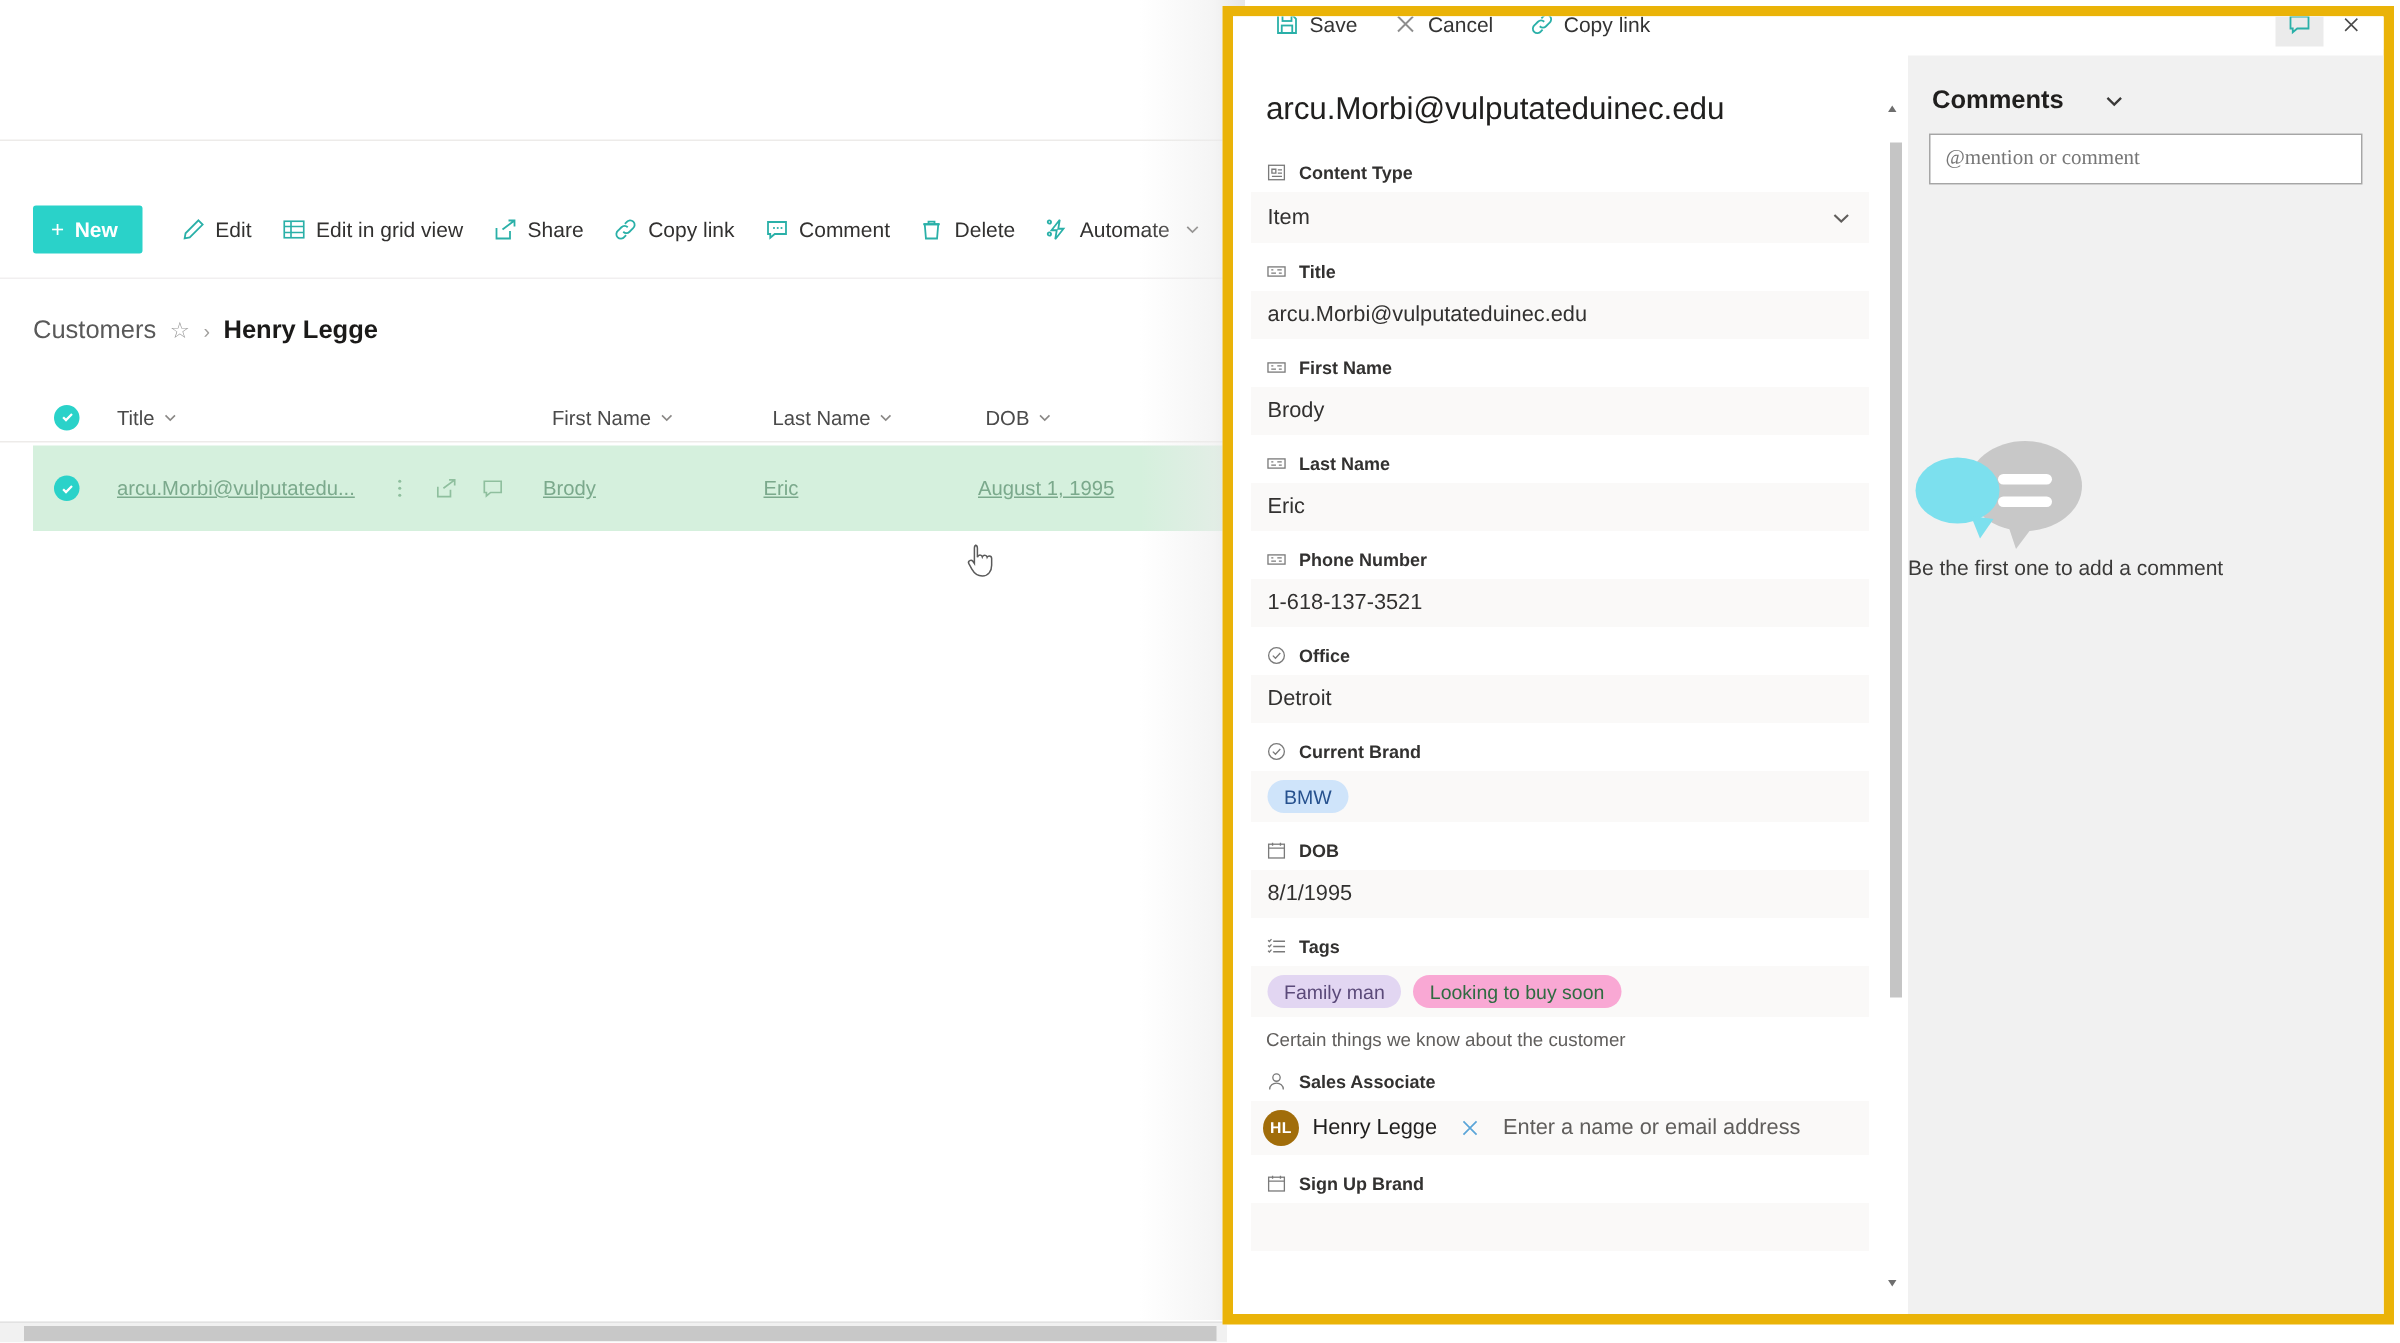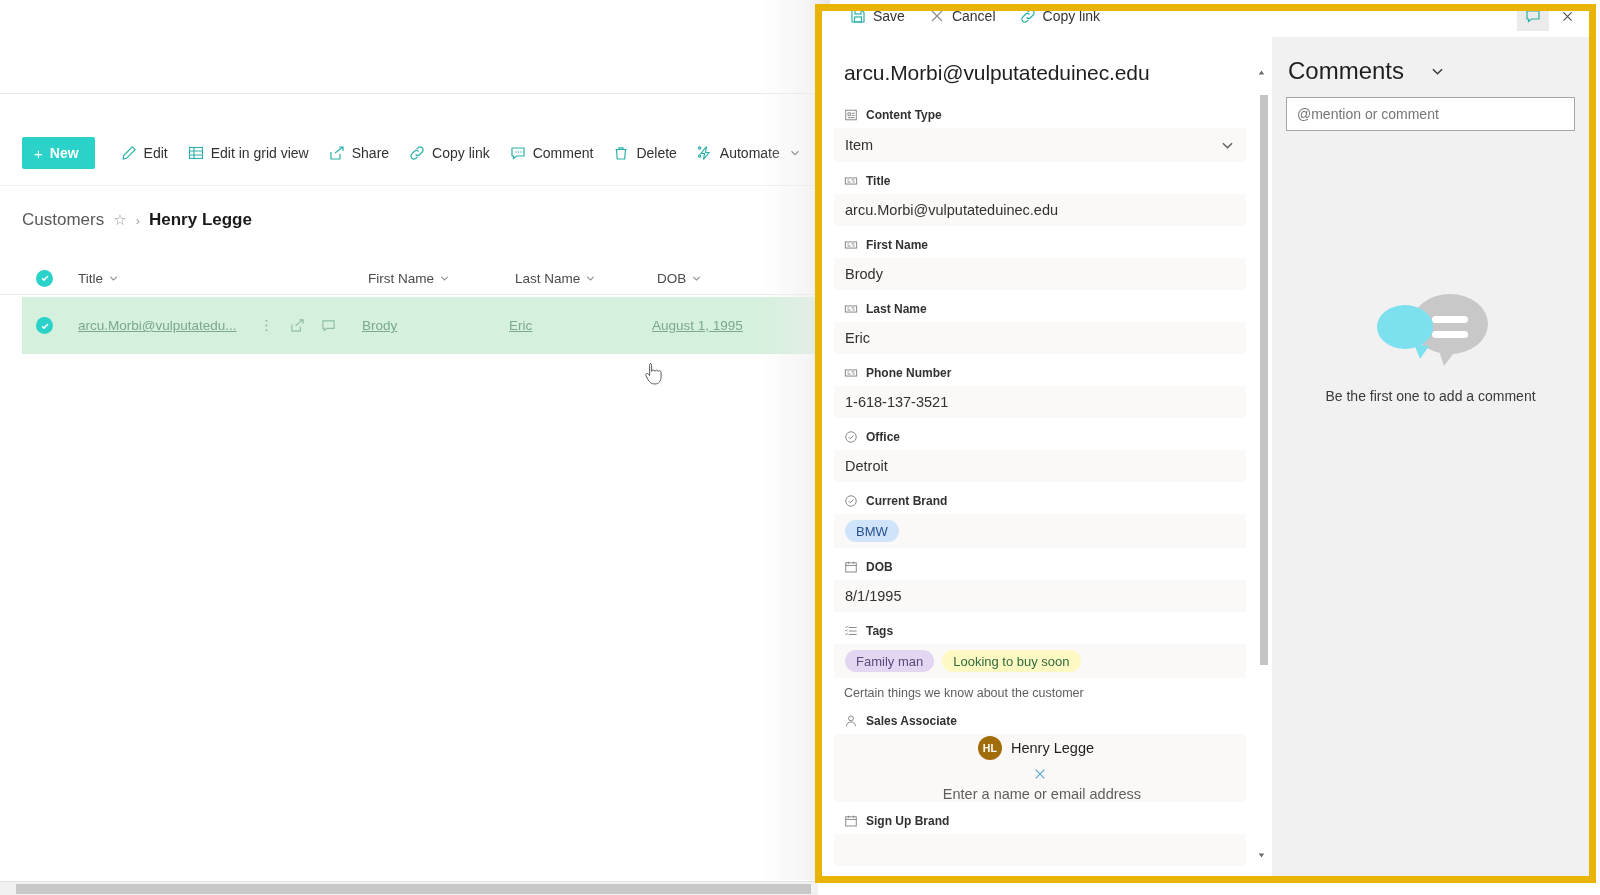--- a/index.html
+++ b/index.html
@@ -169,24 +169,24 @@
   .field-value.dropdown { justify-content: space-between; cursor: pointer; min-height: 34px; }
   .field-value .dd-chev { width: 13px; height: 13px; color: #605e5c; }
   .field-desc { font-size: 12.5px; color: #605e5c; padding: 8px 0 2px 10px; }
 
   .pill {
     display: inline-flex; align-items: center; height: 22px;
     padding: 0 11px; border-radius: 11px; font-size: 13px;
   }
   .pill.blue { background: #cfe4fa; color: #26518e; }
   .pill.purple { background: #e2d6f2; color: #5b4a7a; }
-  .pill.green { background: #fef9c3; color: #2f6b41; }
+  .pill.green { background: #f9a8d4; color: #2f6b41; }
   .tags-value { gap: 8px; min-height: 34px; }
 
-  .person-value { gap: 0; min-height: 36px; padding-left: 6px; flex-direction: column; }
+  .person-value { gap: 0; min-height: 36px; padding-left: 6px; }
   .person-chip { display: flex; align-items: center; gap: 9px; padding: 2px 4px 2px 2px; cursor: pointer; }
   .avatar {
     width: 24px; height: 24px; border-radius: 50%;
     background: #a16d0a; color: #fff;
     display: flex; align-items: center; justify-content: center;
     font-size: 10.5px; font-weight: 600; letter-spacing: 0.3px; flex: none;
   }
   .person-name { font-size: 14.5px; color: #201f1e; }
   .person-remove { width: 24px; height: 24px; display: flex; align-items: center; justify-content: center; color: #5aa5d8; cursor: pointer; margin-left: 6px; }
   .person-input { font-size: 14.5px; color: #605e5c; margin-left: 10px; cursor: text; }
@@ -208,31 +208,31 @@
     background: #c5c5c5; cursor: grab;
   }
 
   
   #comments-col {
     position: absolute; left: 450px; top: 26px; right: 0; bottom: 0;
     background: #f1f1f1; padding: 16px 14px 0 14px;
   }
   #comments-header {
     display: flex; align-items: center; gap: 27px;
-    font-size: 24px; color: #201f1e; margin: 4px 0 12px 2px; cursor: pointer;
+    font-size: 17px; color: #201f1e; margin: 4px 0 12px 2px; cursor: pointer; font-weight: bold;
   }
   #comments-header .ch-chev { width: 13px; height: 13px; color: #3b3a39; }
   #comment-input {
     height: 29px; background: #ffffff; border: 1px solid #a6a6a6;
     display: flex; align-items: center; padding: 16px 10px;
-    font-size: 14px; color: #767676; cursor: text;
+    font-size: 14px; color: #767676; cursor: text; font-family: Liberation Serif, serif;
   }
   #comments-empty {
     position: absolute; left: 0; right: 0; top: 255px;
-    display: flex; flex-direction: column; align-items: center; gap: 18px;
+    display: flex; flex-direction: column; align-items: flex-start; 
   }
   #comments-empty .empty-text { font-size: 14px; color: #3b3a39; }
 
   .nosel { user-select: none; }
 </style>
 </head>
 <body>
 
 <div id="root">
 

